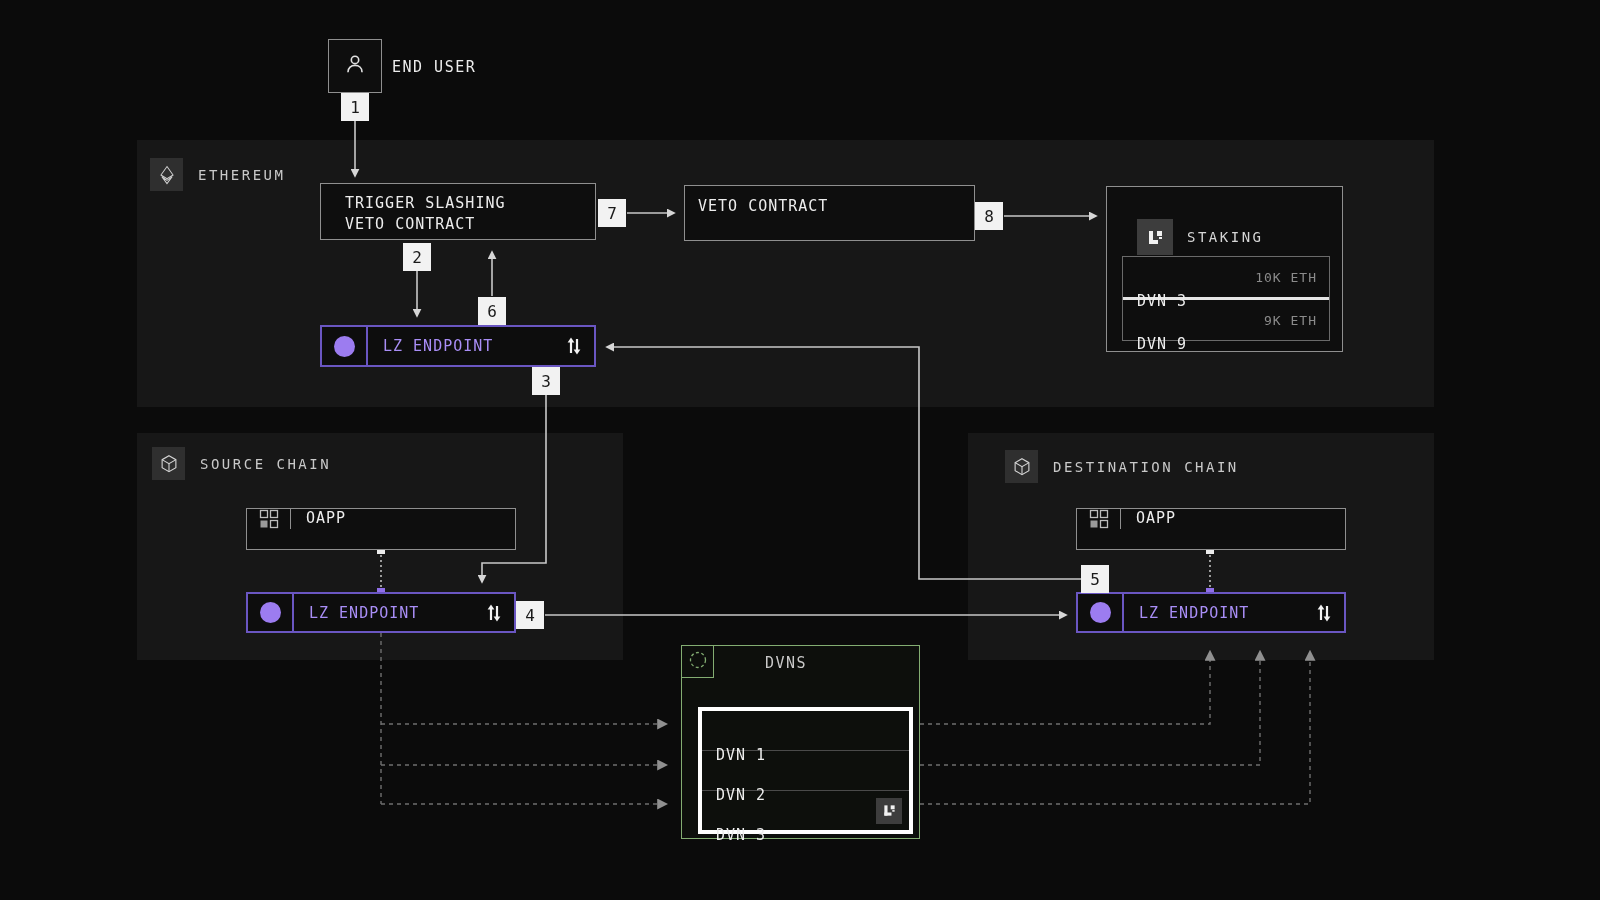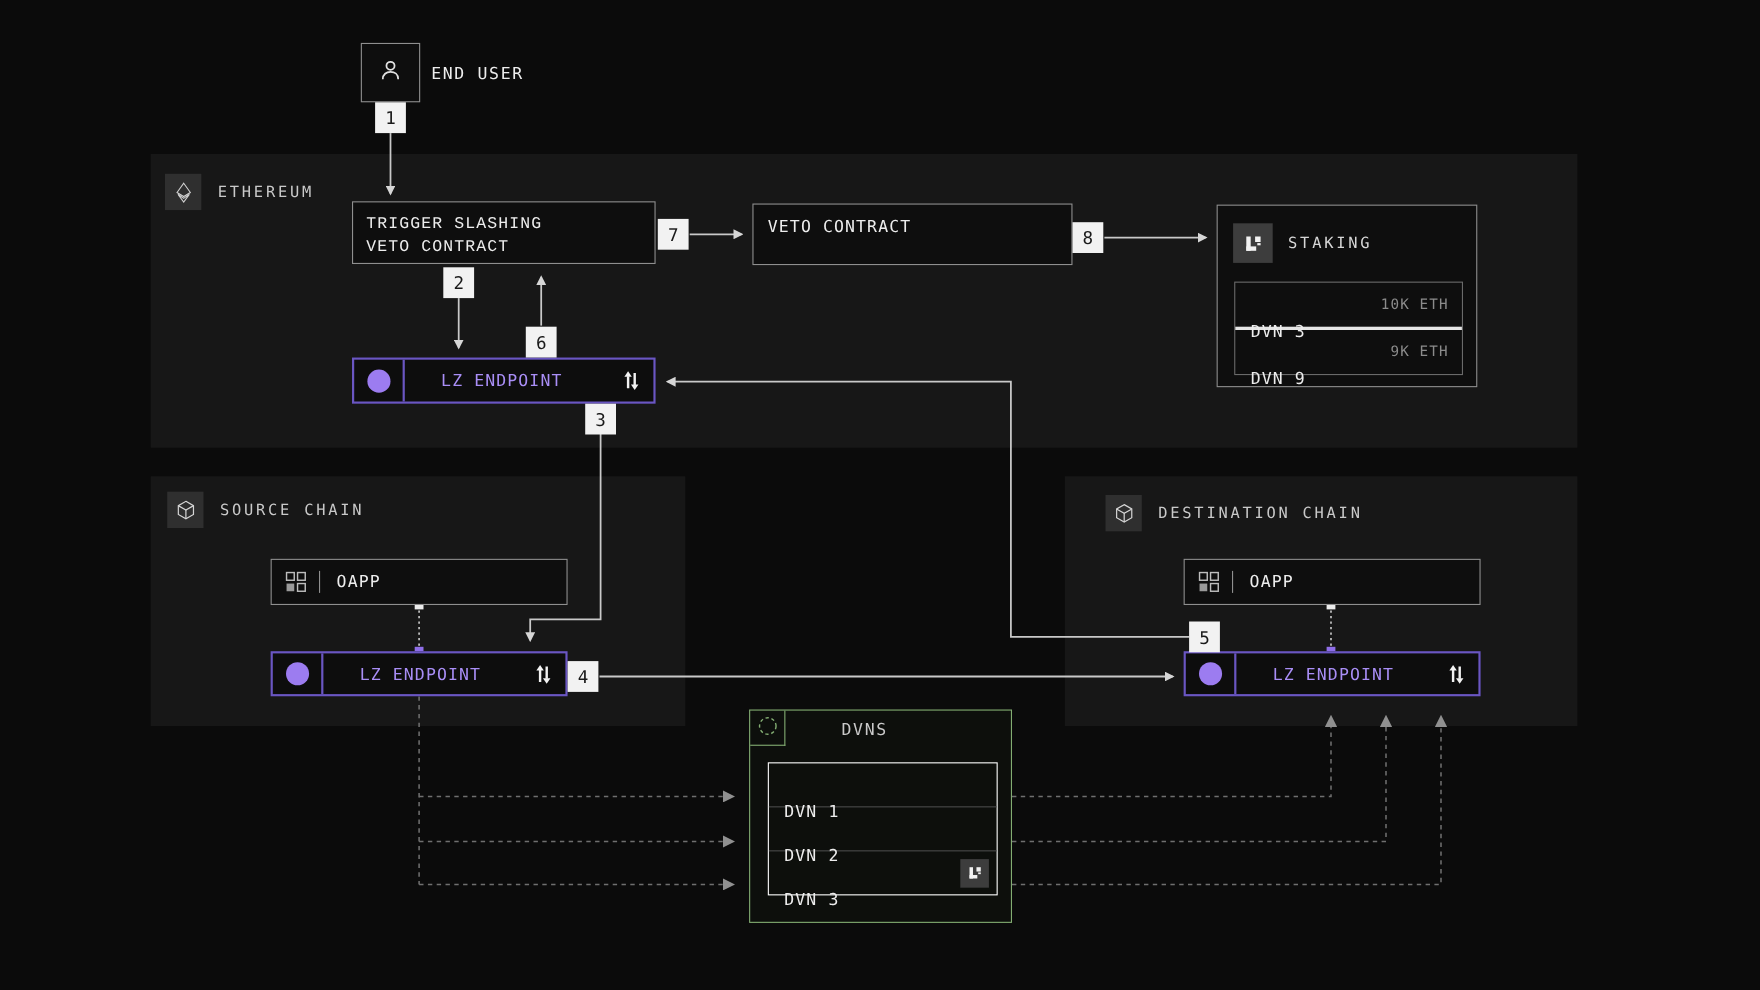--- a/index.html
+++ b/index.html
@@ -4,48 +4,48 @@
 <style>
   html,body{margin:0;padding:0;background:#0b0b0b;}
   #canvas{
     position:relative;width:1600px;height:900px;background:#0b0b0b;overflow:hidden;
     font-family:"DejaVu Sans Mono","Liberation Mono",monospace;color:#ededed;
   }
   .panel{position:absolute;background:#171717;z-index:1;}
   .svg-overlay{position:absolute;left:0;top:0;z-index:5;}
   .box{position:absolute;background:#0e0e0e;border:1px solid #8f8f8f;box-sizing:border-box;z-index:10;}
   .box-label{font-size:15px;letter-spacing:1px;color:#ededed;}
-  .two-line{padding:9px 0 0 12px;line-height:21px;font-family:Liberation Mono, monospace;}
+  .two-line{padding:9px 0 0 24px;line-height:21px;}
   .one-line{padding:11px 0 0 13px;}
   .endpoint{background:#0d0d0d;border:2px solid #6a56c2;display:flex;align-items:stretch;}
   .ep-cell{width:44px;border-right:2px solid #6a56c2;display:flex;align-items:center;justify-content:center;flex:none;}
   .ep-dot{width:21px;height:21px;border-radius:50%;background:#9c7cf0;}
-  .ep-text{flex:1;display:flex;align-items:center;padding-left:33px;font-size:15px;letter-spacing:1px;color:#a98ef6;}
+  .ep-text{flex:1;display:flex;align-items:center;padding-left:15px;font-size:15px;letter-spacing:1px;color:#a98ef6;}
   .ep-icon{display:flex;align-items:center;padding-right:10px;}
   .icon-cell-gray{width:43px;border-right:1px solid #8f8f8f;display:flex;align-items:center;justify-content:center;flex:none;}
-  .oapp{display:flex;align-items:center;}
+  .oapp{display:flex;align-items:flex-start;}
   .oapp-text{display:flex;align-items:center;padding-left:15px;font-size:15px;letter-spacing:1px;}
   .badge{position:absolute;width:28px;height:28px;background:#f2f2f2;color:#1a1a1a;display:flex;
          align-items:center;justify-content:center;font-size:16px;z-index:20;}
   .section-head{position:absolute;display:flex;align-items:center;gap:15px;z-index:10;}
   .tile{width:33px;height:33px;background:#2f2f2f;display:flex;align-items:center;justify-content:center;flex:none;}
   .sec-label{color:#c9c9c9;font-size:14px;letter-spacing:2.5px;}
-  .staking{padding:0;}
+  .staking{padding:16px;}
   .staking-head{display:flex;align-items:center;gap:14px;margin:16px 0 0 14px;}
   .tile-lz{width:36px;height:36px;background:#3d3d3d;display:flex;align-items:center;justify-content:center;}
   .staking-rows{position:absolute;left:15px;top:69px;width:206px;border:1px solid #6a6a6a;}
   .staking-row{height:40px;display:flex;align-items:center;justify-content:space-between;padding:0 12px 0 14px;}
   .staking-row + .staking-row{border-top:3px solid #e5e5e5;}
   .row-name{font-size:15px;letter-spacing:1px;color:#ededed;margin-top:48px;}
   .row-val{font-size:13px;letter-spacing:1px;color:#8b8b8b;}
   .dvns{background:#0d0f0c;border:1px solid #83ad72;}
   .dvns-corner{position:absolute;left:0;top:0;width:31px;height:31px;border-right:1px solid #83ad72;
                border-bottom:1px solid #83ad72;display:flex;align-items:center;justify-content:center;}
   .dvns-label{position:absolute;left:47px;top:8px;font-size:15px;letter-spacing:1.5px;color:#c9c9c9;margin-left:36px;}
-  .dvns-rows{position:absolute;left:16px;top:47px;width:207px;border:1px solid #ffffff;}
+  .dvns-rows{position:absolute;left:16px;top:61px;width:207px;border:4px solid #ffffff;}
   .dvn-row{height:39px;display:flex;align-items:center;justify-content:space-between;padding:0 7px 0 14px;}
   .dvn-row + .dvn-row{border-top:1px solid #4a4a4a;}
   .tile-sm{width:26px;height:26px;background:#3d3d3d;display:flex;align-items:center;justify-content:center;}
 </style>
 </head>
 <body>
 
 <div id="canvas">
 
   <div class="panel" style="left:137px;top:140px;width:1297px;height:267px;"></div>

